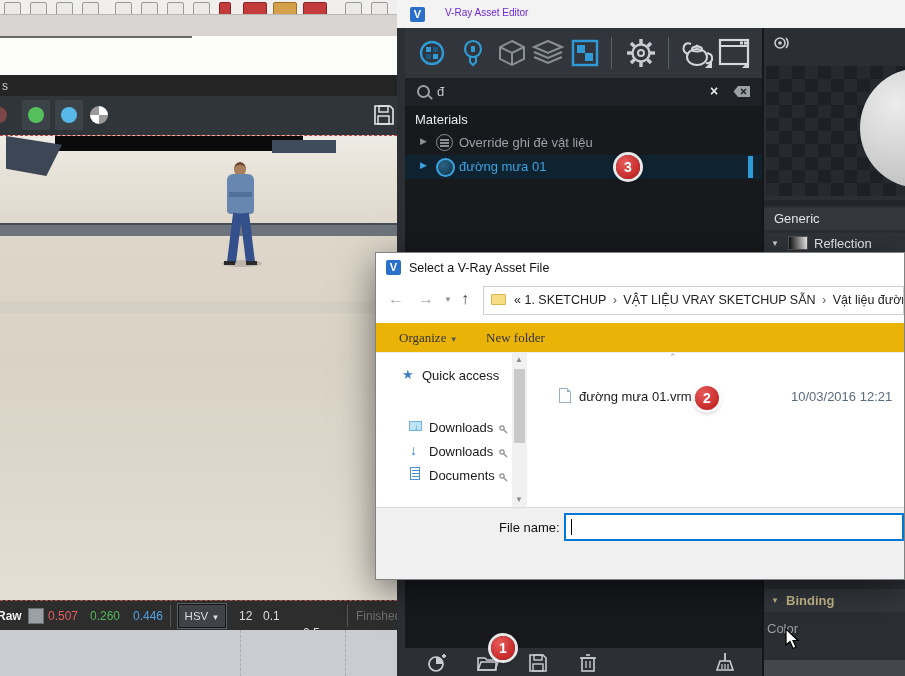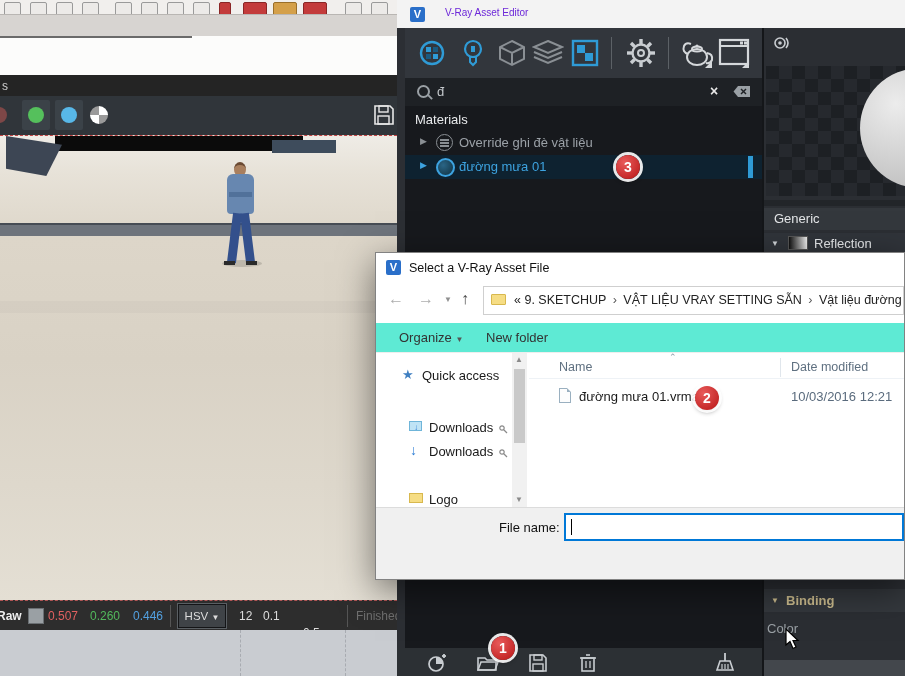--- a/index.html
+++ b/index.html
@@ -39,21 +39,21 @@
   .badge{position:absolute;width:24px;height:24px;border-radius:50%;
     background:radial-gradient(circle at 35% 30%,#e85a5a,#b81515);color:#fff;font-weight:bold;
     font-size:14px;line-height:24px;text-align:center;
     box-shadow:0 0 0 3px rgba(255,255,255,.9),0 2px 5px rgba(0,0,0,.45);z-index:60;}
   
   .dlg{left:375px;top:252px;width:530px;height:328px;background:#fff;border:1px solid #828282;
     box-shadow:0 10px 34px rgba(0,0,0,.5);z-index:40;box-sizing:border-box;}
   .dlg *{box-sizing:border-box;}
   .dlg-title{height:30px;background:#fff;font-size:12.5px;color:#111;}
   .addr-box{position:absolute;left:107px;top:33px;width:421px;height:29px;border:1px solid #cfcfcf;background:#fff;overflow:hidden;white-space:nowrap;}
-  .cmdbar{position:absolute;left:0;top:70px;width:528px;height:30px;background:#5eead4;border-bottom:1px solid #eee;font-size:13px;color:#333;}
+  .cmdbar{position:absolute;left:0;top:70px;width:528px;height:30px;background:#eab308;border-bottom:1px solid #eee;font-size:13px;color:#333;font-family:Liberation Serif, serif;}
   .side-item{position:absolute;left:0;width:133px;height:24px;font-size:13px;color:#1a1a1a;}
   .pin{position:absolute;left:122px;top:7px;width:10px;height:10px;}
   .fl-header{font-size:12.5px;color:#5f7080;}
   .file-row{position:absolute;font-size:13px;color:#1a1a1a;}
   .dlg-bottom{position:absolute;left:0;top:254px;width:528px;height:72px;background:#f0f0f0;border-top:1px solid #dcdcdc;}
   .fn-input{position:absolute;left:188px;top:5px;width:340px;height:28px;background:#fff;border:2px solid #0078d7;}
   .sep-v{background:#5c6166;width:1px;height:32px;position:absolute;top:9px;}
   .tri-corner{position:absolute;width:0;height:0;border-left:7px solid transparent;border-bottom:7px solid #d5d8db;}
   svg{display:block;}
 </style>
@@ -304,23 +304,23 @@
     </div>
 
     <span class="abs" style="left:12px;top:37px;font-size:16px;color:#adadad">←</span>
     <span class="abs" style="left:42px;top:37px;font-size:16px;color:#adadad">→</span>
     <span class="abs" style="left:68px;top:42px;font-size:8px;color:#909090">▼</span>
     <span class="abs" style="left:85px;top:37px;font-size:16px;color:#4a4a4a">↑</span>
     <div class="addr-box">
       <span class="abs" style="left:7px;top:7px;width:15px;height:11px;background:#f6dd84;border:1px solid #d8b84e;border-radius:1px"></span>
       <span class="abs" style="left:30px;top:6px;font-size:12.5px;color:#222;white-space:nowrap">
         <span>«</span>
-        <span>9. SKETCHUP</span>
+        <span>1. SKETCHUP</span>
         <span style="color:#555;padding:0 3px">›</span>
-        <span>VẬT LIỆU VRAY SETTING SẴN</span>
+        <span>VẬT LIỆU VRAY SKETCHUP SẴN</span>
         <span style="color:#555;padding:0 3px">›</span>
         <span>Vật liệu đường mưa 01</span>
       </span>
     </div>
 
     <div class="cmdbar">
       <span class="abs" style="left:23px;top:7px">
         <span>Organize</span> <span style="font-size:8px;color:#555">▼</span>
       </span>
       <span class="abs" style="left:110px;top:7px">New folder</span>
@@ -342,39 +342,42 @@
           </svg>
       </div>
       <div class="side-item" style="top:88px">
         <span class="abs" style="left:34px;top:1px;color:#2f7fd6;font-size:14px;font-weight:bold">↓</span>
         <span class="abs" style="left:53px;top:3px">Downloads</span>
         <svg class="pin" viewBox="0 0 10 10">
             <circle cx="4" cy="4" r="2.2" fill="none" stroke="#8a8a8a" stroke-width="1.2"></circle>
             <line x1="5.5" y1="5.5" x2="9" y2="9" stroke="#8a8a8a" stroke-width="1.3"></line>
           </svg>
       </div>
-      <div class="side-item" style="top:136px">
-        <span class="abs" style="left:33px;top:4px;width:14px;height:10px;background:#f6dd84;border:1px solid #d8b84e"></span>
-        <span class="abs" style="left:53px;top:3px">Logo</span>
+      <div class="side-item" style="top:112px">
+        <span class="abs" style="left:34px;top:2px;width:10px;height:13px;background:#fff;border:1px solid #4a90d9">
+          <span class="abs" style="left:1px;top:2px;width:7px;height:1px;background:#4a90d9"></span>
+          <span class="abs" style="left:1px;top:5px;width:7px;height:1px;background:#4a90d9"></span>
+          <span class="abs" style="left:1px;top:8px;width:7px;height:1px;background:#4a90d9"></span>
+        </span>
+        <span class="abs" style="left:53px;top:3px">Documents</span>
+        <svg class="pin" viewBox="0 0 10 10">
+            <circle cx="4" cy="4" r="2.2" fill="none" stroke="#8a8a8a" stroke-width="1.2"></circle>
+            <line x1="5.5" y1="5.5" x2="9" y2="9" stroke="#8a8a8a" stroke-width="1.3"></line>
+          </svg>
       </div>
     </div>
 
     <div class="abs" style="left:136px;top:100px;width:15px;height:154px;background:#f1f1f1">
       <span class="abs" style="left:3px;top:2px;font-size:8px;color:#8a8a8a">▲</span>
       <span class="abs" style="left:2px;top:16px;width:11px;height:74px;background:#c9c9c9"></span>
       <span class="abs" style="left:3px;top:142px;font-size:8px;color:#8a8a8a">▼</span>
     </div>
 
     <div class="abs" style="left:153px;top:100px;width:375px;height:154px;background:#fff">
       <span class="abs" style="left:140px;top:-1px;font-size:9px;color:#8a9aa8">⌃</span>
-      <div class="abs fl-header" style="left:0;top:3px;width:375px;height:23px;border-bottom:1px solid #eef2f6">
-        <span class="abs" style="left:30px;top:4px">Name</span>
-        <span class="abs" style="left:251px;top:2px;width:1px;height:19px;background:#e0e6ec"></span>
-        <span class="abs" style="left:262px;top:4px">Date modified</span>
-      </div>
       <div class="file-row" style="left:0;top:32px;width:375px;height:24px">
         <span class="abs" style="left:30px;top:3px;width:12px;height:15px;background:#fdfdfd;border:1px solid #9ab0c0">
           <span class="abs" style="right:-1px;top:-1px;width:0;height:0;border-left:4px solid #9ab0c0;border-top:4px solid #fff"></span>
         </span>
         <span class="abs" style="left:50px;top:4px">đường mưa 01.vrmat</span>
         <span class="abs" style="left:262px;top:4px;color:#5a6b7d">10/03/2016 12:21</span>
       </div>
     </div>
 
     <div class="dlg-bottom">

